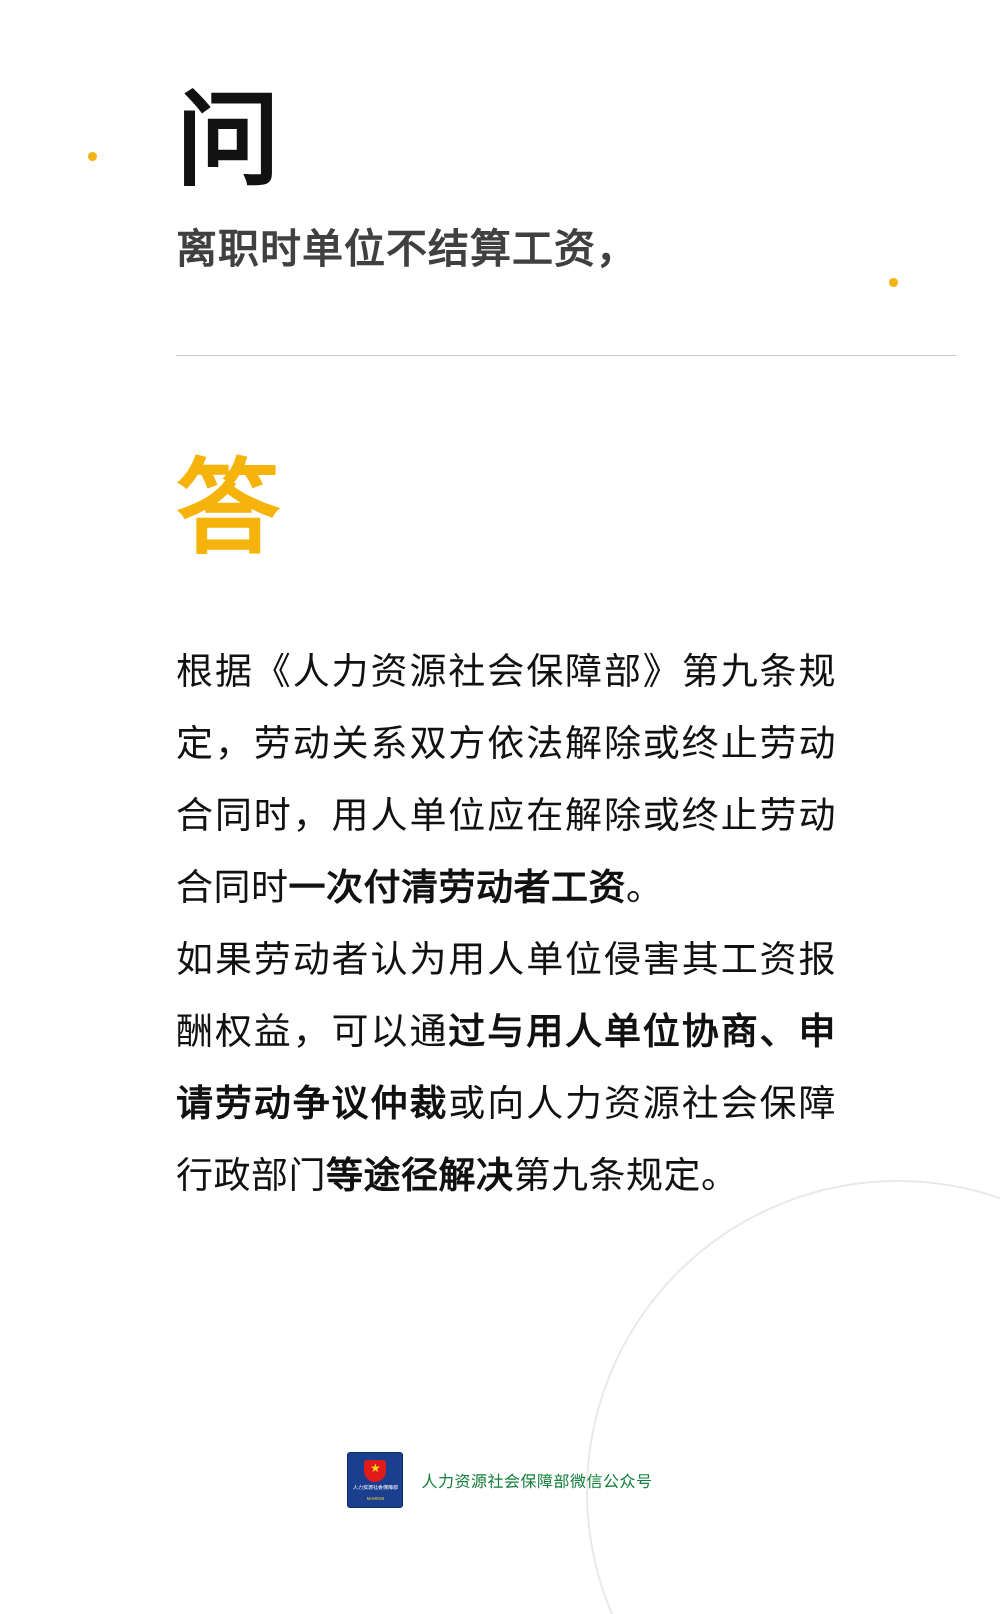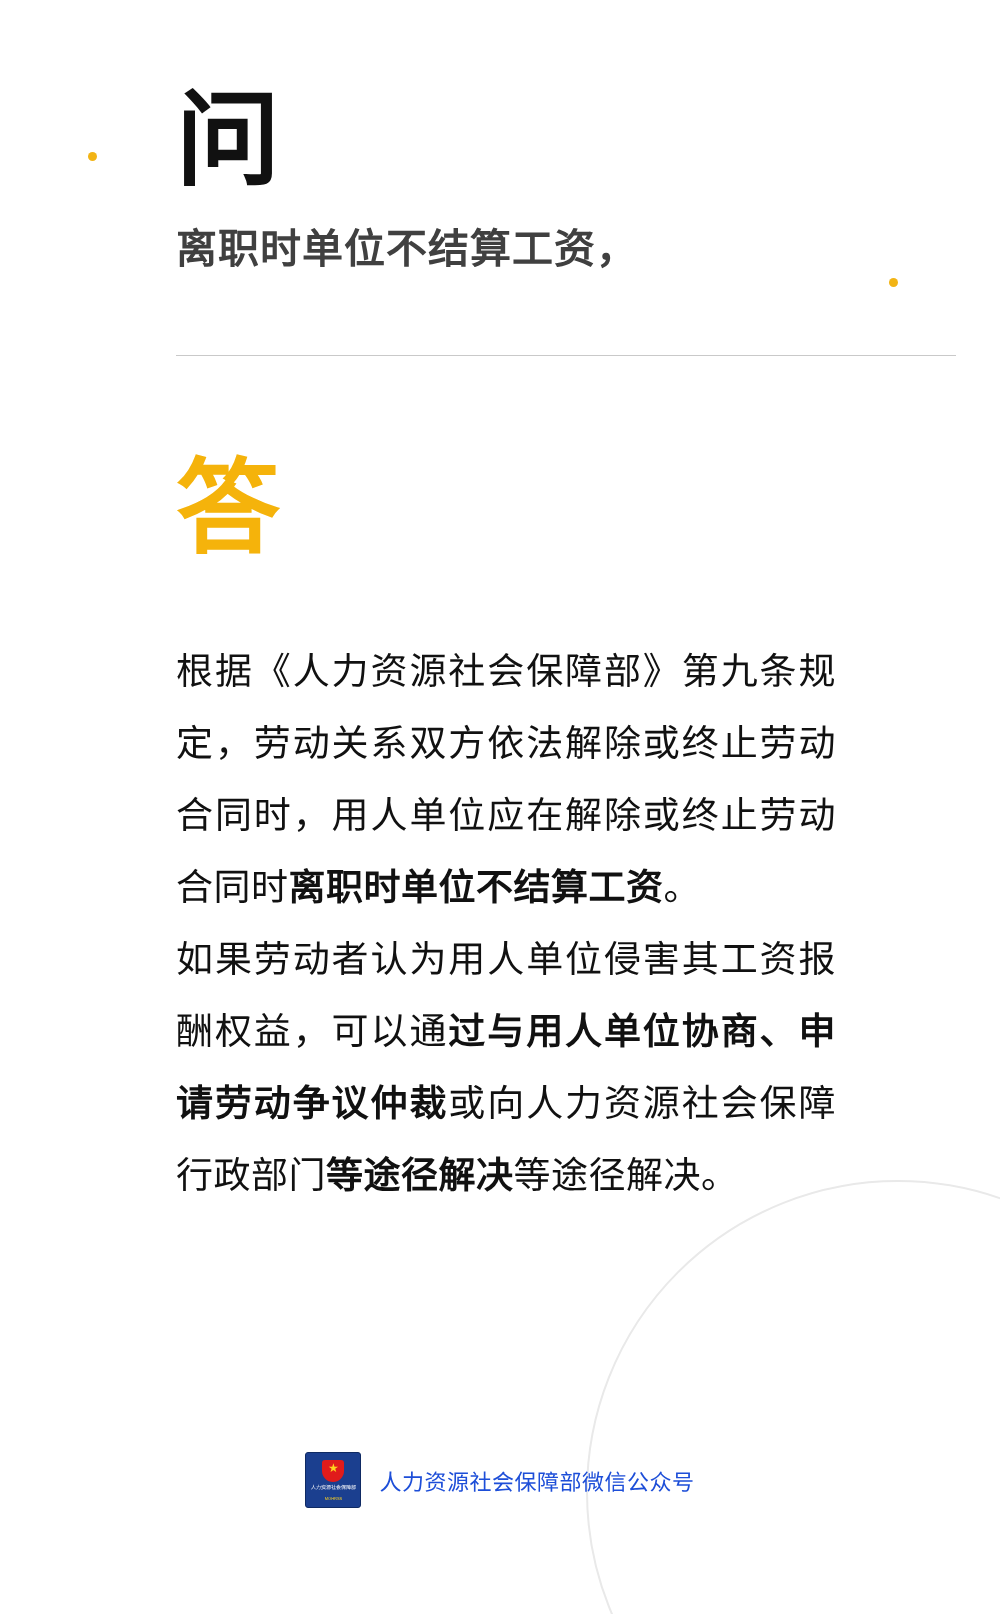--- a/index.html
+++ b/index.html
@@ -177,22 +177,22 @@
     position: absolute;
     left: 0;
     right: 0;
     top: 43px;
     text-align: center;
     color: #ffd21e;
     font-size: 4px;
     line-height: 5px;
   }
   .footer-text {
-    font-size: 22px;
-    color: #1d4ed8;
+    font-size: 16px;
+    color: #15803d;
     letter-spacing: 0.5px;
     text-align: center;
   }
 </style>
 </head>
 <body>
 
 <div class="dot dot-left"></div>
 <div class="dot dot-right"></div>
 <div class="arc"></div>
@@ -207,22 +207,22 @@
     <span>离职时单位不结算工资，</span>
   </div>
 
   <div class="divider"></div>
 
   <div class="a-mark">
     <span class="glyph">答</span>
   </div>
 
   <div class="answer">
-    <p><span>根据《人力资源社会保障部》第九条规定，劳动关系双方依法解除或终止劳动合同时，用人单位应在解除或终止劳动合同时</span><b>离职时单位不结算工资</b><span>。</span></p>
-    <p><span>如果劳动者认为用人单位侵害其工资报酬权益，可以通</span><b>过与用人单位协商、申请劳动争议仲裁</b><span>或向人力资源社会保障行政部门</span><b>等途径解决</b><span>等途径解决。</span></p>
+    <p><span>根据《人力资源社会保障部》第九条规定，劳动关系双方依法解除或终止劳动合同时，用人单位应在解除或终止劳动合同时</span><b>一次付清劳动者工资</b><span>。</span></p>
+    <p><span>如果劳动者认为用人单位侵害其工资报酬权益，可以通</span><b>过与用人单位协商、申请劳动争议仲裁</b><span>或向人力资源社会保障行政部门</span><b>等途径解决</b><span>第九条规定。</span></p>
   </div>
 
 </div>
 
 <div class="footer">
   <div class="emblem">
     <div class="shield"></div>
     <div class="txt">人力资源社会保障部</div>
     <div class="txt2">MOHRSS</div>
   </div>

